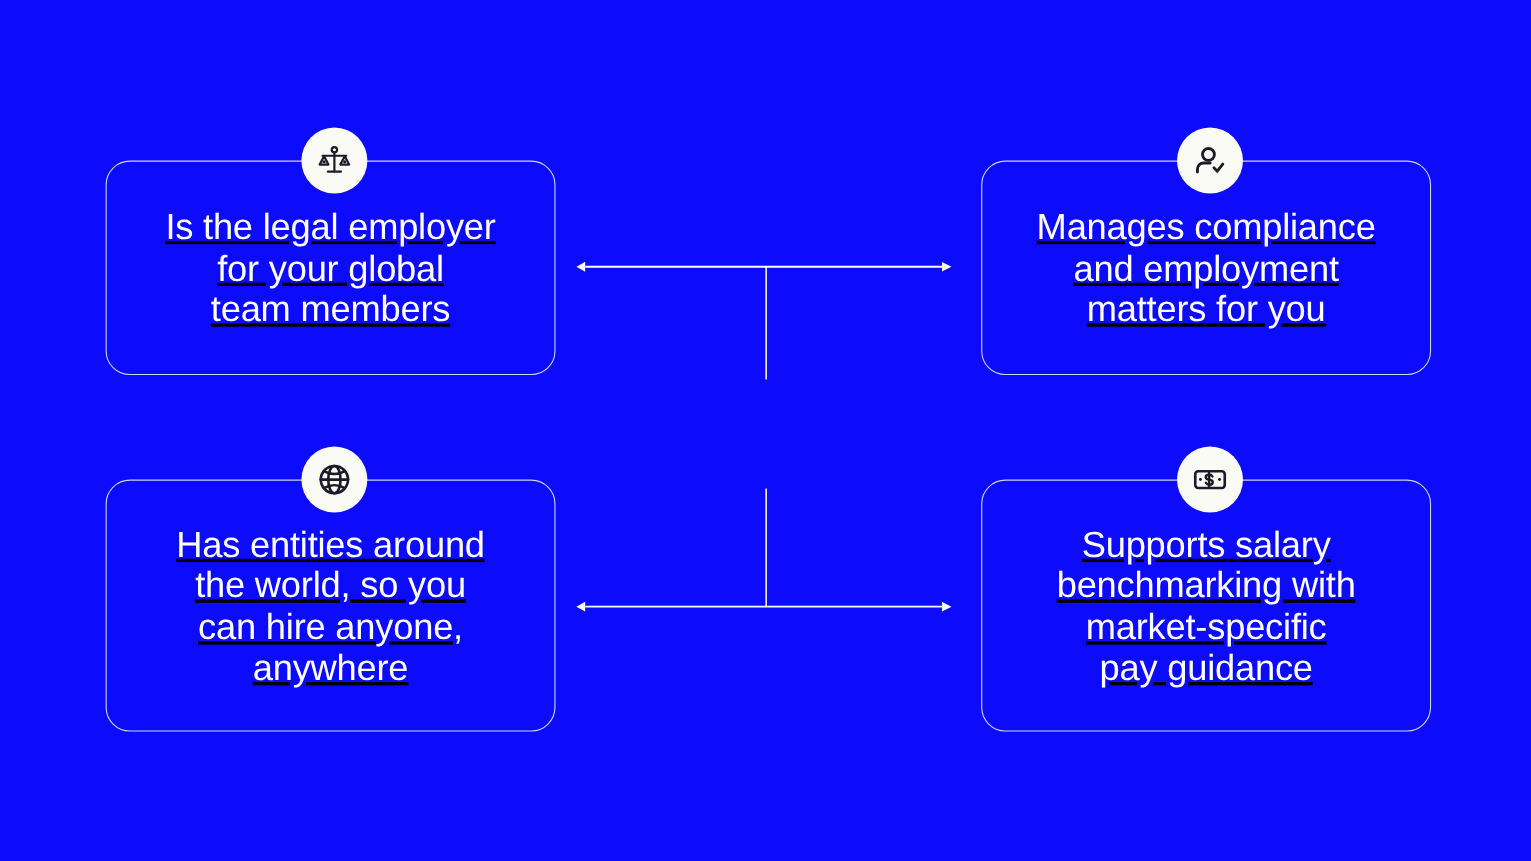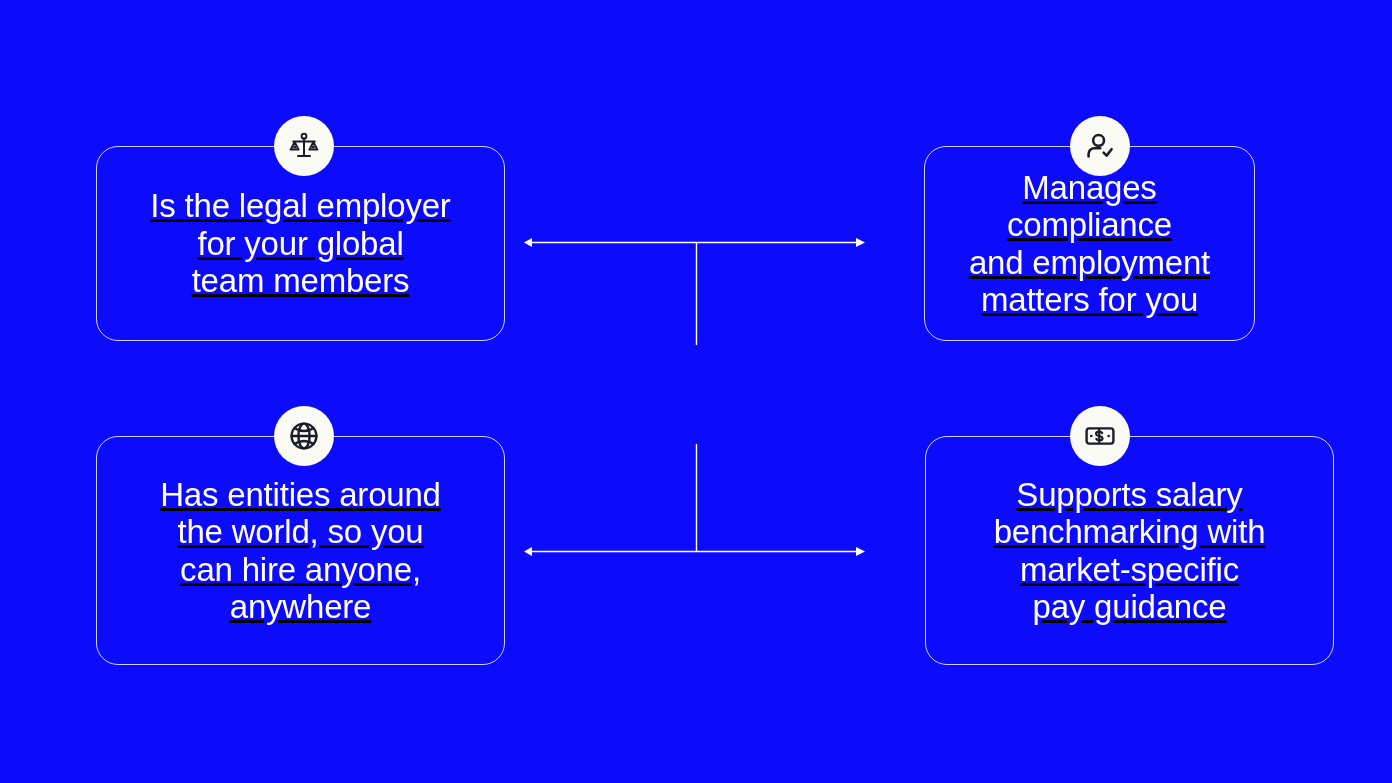--- a/index.html
+++ b/index.html
@@ -38,23 +38,23 @@
     font-size: 33px;
     line-height: 37.5px;
     text-align: center;
     letter-spacing: -0.2px;
     white-space: pre-line;
     padding: 0 18px;
     font-weight: 400;
   }
 
   #card-top-left    { left: 96px;  top: 146px; width: 409px; height: 195px; }
-  #card-top-right   { left: 892px; top: 146px; width: 331px; height: 195px; margin-left: 32px; }
+  #card-top-right   { left: 892px; top: 146px; width: 409px; height: 195px; }
   #card-bottom-left { left: 96px;  top: 436px; width: 409px; height: 229px; }
-  #card-bottom-right{ left: 925px; top: 436px; width: 409px; height: 229px; }
+  #card-bottom-right{ left: 892px; top: 436px; width: 409px; height: 229px; }
 
   
   .icon-badge {
     position: absolute;
     width: 60px;
     height: 60px;
     border-radius: 50%;
     background: #fbfbf6;
     display: flex;
     align-items: center;

